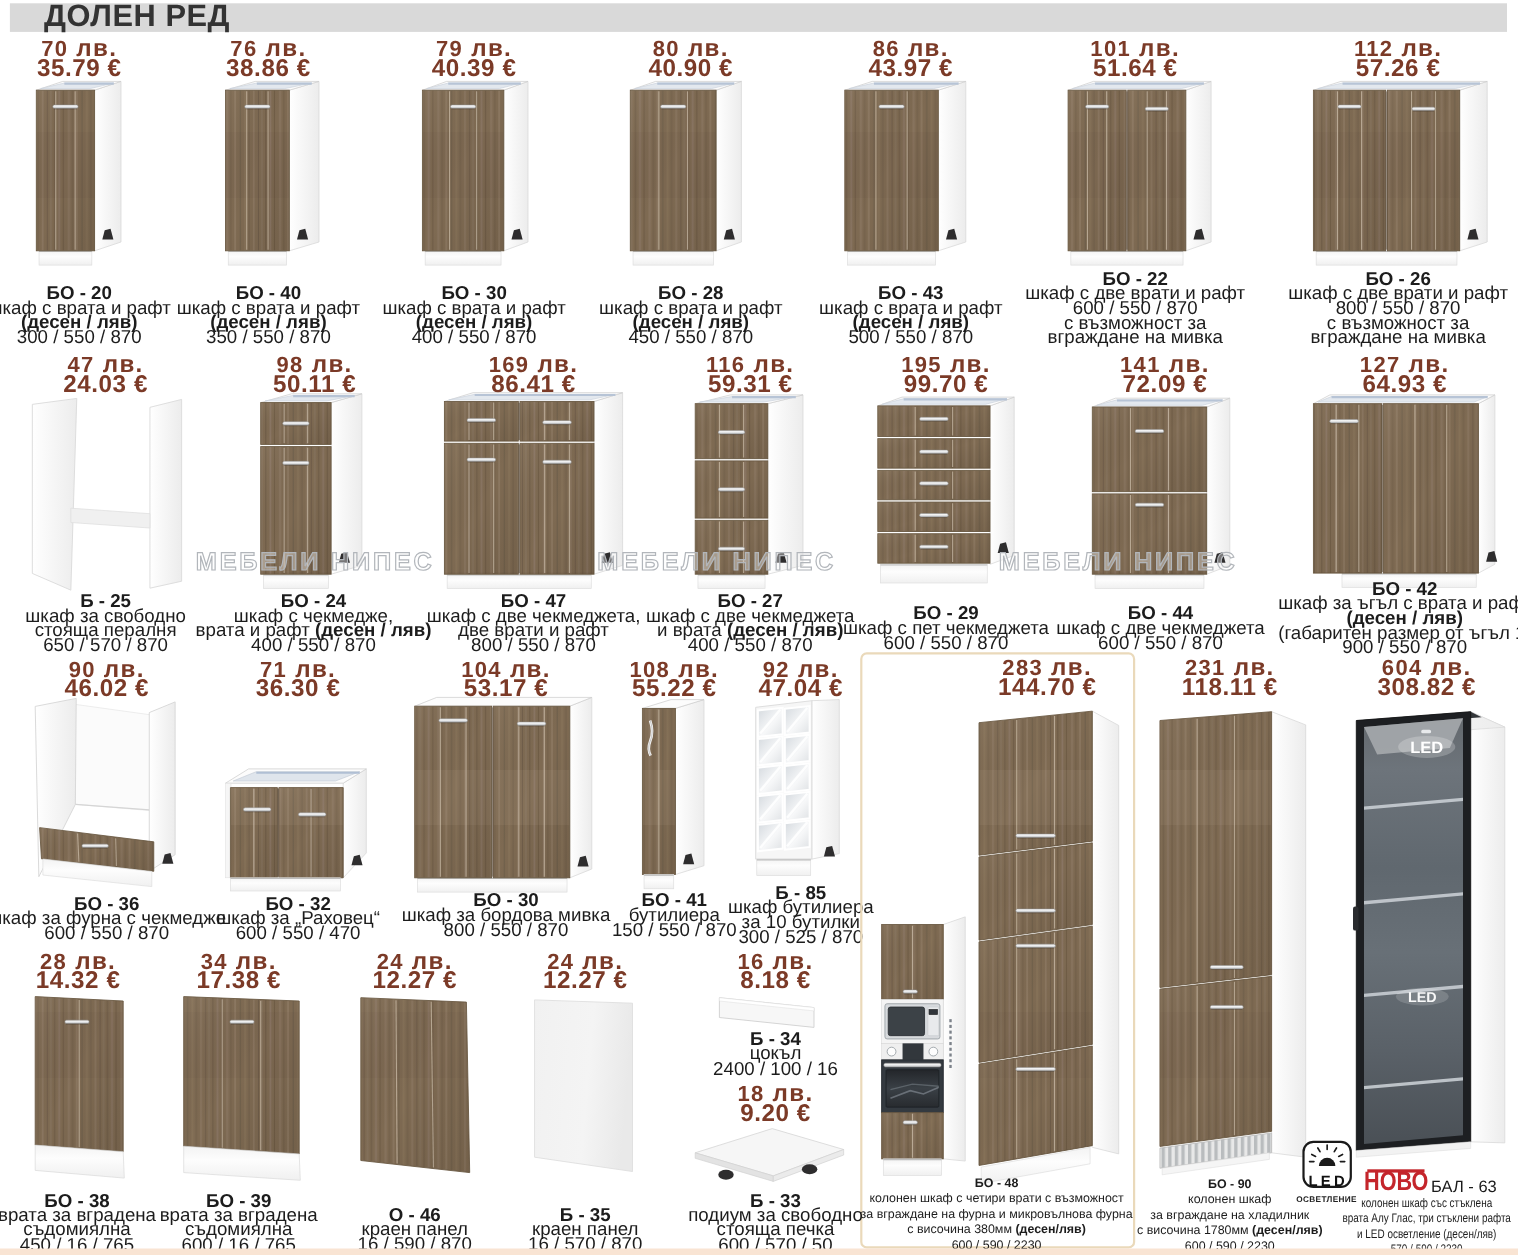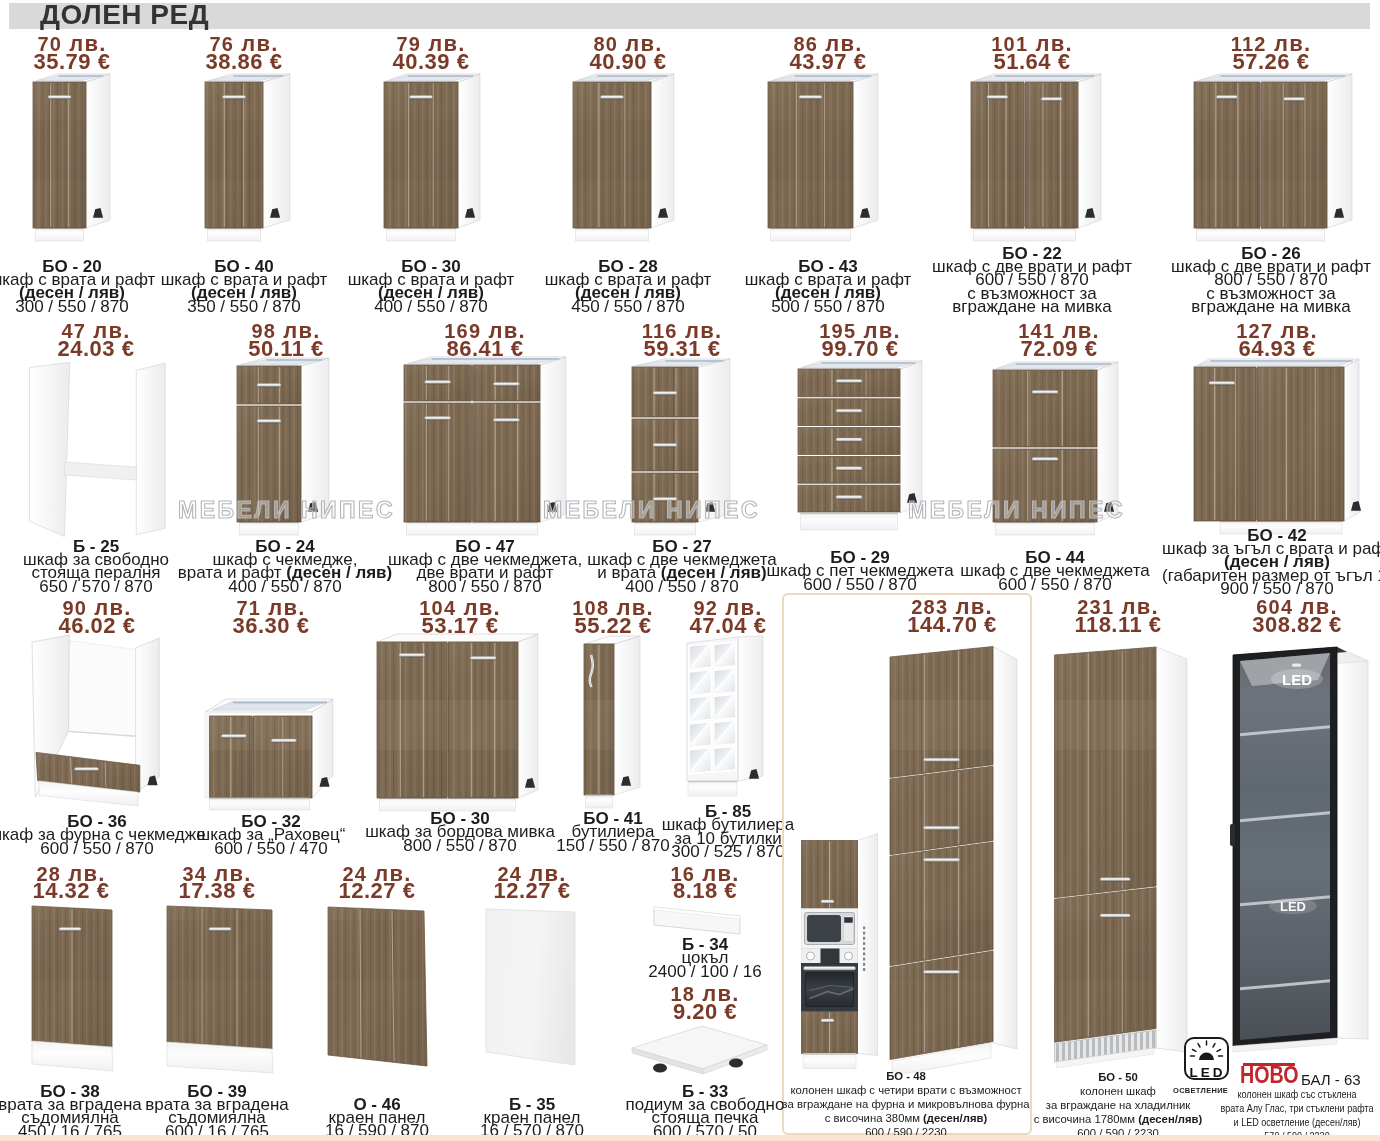--- a/index.html
+++ b/index.html
@@ -655,41 +655,41 @@
 <div style="position:absolute;left:782px;top:593px;width:250px;height:542px;border:2px solid #ead9ba;border-radius:6px"></div>
 <div class="p" style="left:842px;top:596px">
     <div class="p1">283<span class="u"> лв.</span></div>
     <div class="p2">144.70<span class="u"> €</span></div>
   </div>
 <div class="l lt" style="left:782px;top:1068.5px;width:248px"><b>БО - 48</b><br>колонен шкаф с четири врати с възможност<br>за вграждане на фурна и микровълнова фурна<br>с височина 380мм <b>(десен/ляв)</b><br>600 / 590 / 2230</div>
 <div class="p" style="left:1008px;top:596px">
     <div class="p1">231<span class="u"> лв.</span></div>
     <div class="p2">118.11<span class="u"> €</span></div>
   </div>
-<div class="l lt" style="left:1008px;top:1070.0px;width:220px"><b>БО - 50</b><br>колонен шкаф<br>за вграждане на хладилник<br>с височина 1780мм <b>(десен/ляв)</b><br>600 / 590 / 2230</div>
+<div class="l lt" style="left:1008px;top:1070.0px;width:220px"><b>БО - 90</b><br>колонен шкаф<br>за вграждане на хладилник<br>с височина 1780мм <b>(десен/ляв)</b><br>600 / 590 / 2230</div>
 <div class="p" style="left:1187px;top:596px">
     <div class="p1">604<span class="u"> лв.</span></div>
     <div class="p2">308.82<span class="u"> €</span></div>
   </div>
 <div style="position:absolute;left:1184px;top:1037px;width:45px;height:43px;border:2.5px solid #1a1a1a;border-radius:10px;background:#fff;text-align:center">
 <svg width="41" height="24" viewBox="0 0 41 24" style="margin-top:0px">
 <g stroke="#1a1a1a" stroke-width="1.5" fill="none" stroke-linecap="round">
 <line x1="20.5" y1="2" x2="20.5" y2="6"></line>
 <line x1="12" y1="4.6" x2="14" y2="8"></line>
         <line x1="29" y1="4.6" x2="27" y2="8"></line>
 <line x1="6.5" y1="10.5" x2="10" y2="12.3"></line>
         <line x1="34.5" y1="10.5" x2="31" y2="12.3"></line>
 <line x1="4.5" y1="17" x2="8.5" y2="17"></line>
         <line x1="36.5" y1="17" x2="32.5" y2="17"></line>
 </g>
 <path d="M13,21 a7.5,7.5 0 0 1 15,0 Z" fill="#1a1a1a"></path>
 </svg>
 <div style="font-family:'Liberation Sans',sans-serif;font-weight:bold;font-size:13.5px;letter-spacing:3px;color:#111;margin-top:-2px;margin-left:2px">LED</div>
 </div>
-<div style="position:absolute;left:1173px;top:1086px;width:66px;text-align:left;font-family:'Liberation Sans',sans-serif;font-weight:bold;font-size:7.5px;color:#222;letter-spacing:0.3px">ОСВЕТЛЕНИЕ</div>
+<div style="position:absolute;left:1173px;top:1086px;width:66px;text-align:center;font-family:'Liberation Sans',sans-serif;font-weight:bold;font-size:7.5px;color:#222;letter-spacing:0.3px">ОСВЕТЛЕНИЕ</div>
 <div style="position:absolute;left:1240px;top:1063px;font-family:'Liberation Sans',sans-serif;font-weight:bold;font-size:24px;line-height:24px;color:#c4252b;transform:scaleX(0.82);transform-origin:left">НОВО</div>
 <div style="position:absolute;left:1243px;top:1062.5px;width:52px;height:3px;background:#c4252b"></div>
 <div style="position:absolute;left:1301px;top:1071px;font-family:'Liberation Sans',sans-serif;font-size:15px;color:#1a1a1a">БАЛ - 63</div>
 <div class="l lt lc" style="left:1197px;top:1086.5px;width:200px">колонен шкаф със стъклена<br>врата Алу Глас, три стъклени рафта<br>и LED осветление (десен/ляв)<br>570 / 590 / 2230</div>
 <div class="p" style="left:-39px;top:862.6px">
     <div class="p1">28<span class="u"> лв.</span></div>
     <div class="p2">14.32<span class="u"> €</span></div>
   </div>
 <div class="l" style="left:-45px;top:1084.5px;width:230px"><b>БО - 38</b><br>врата за вградена<br>съдомиялна<br>450 / 16 / 765</div>
 <div class="p" style="left:107px;top:862.6px">

